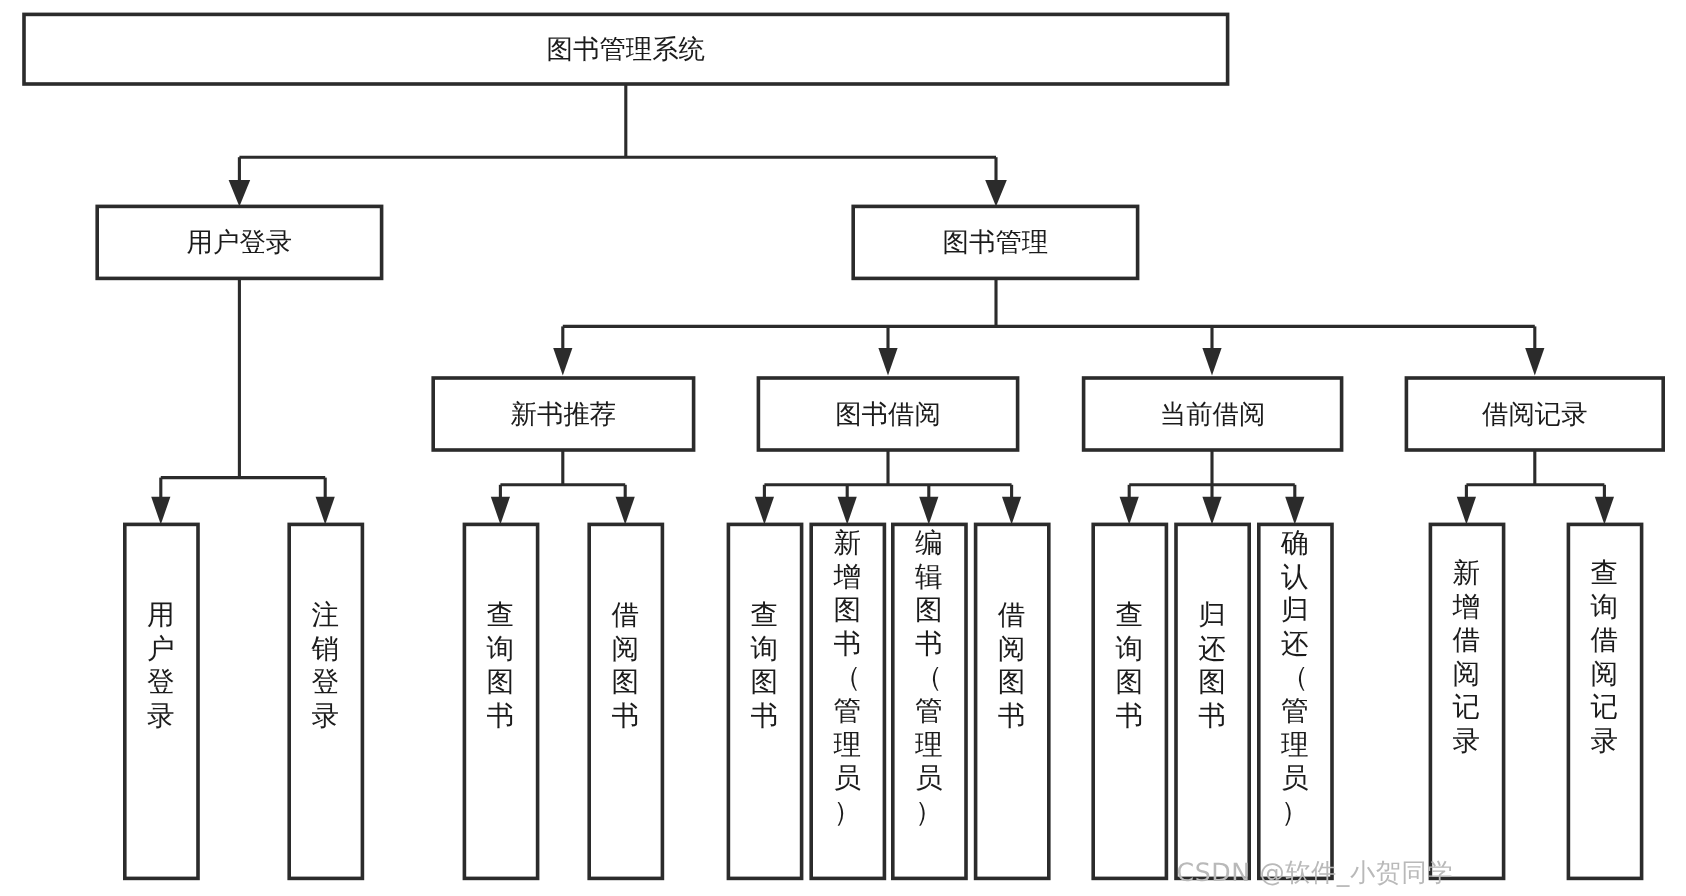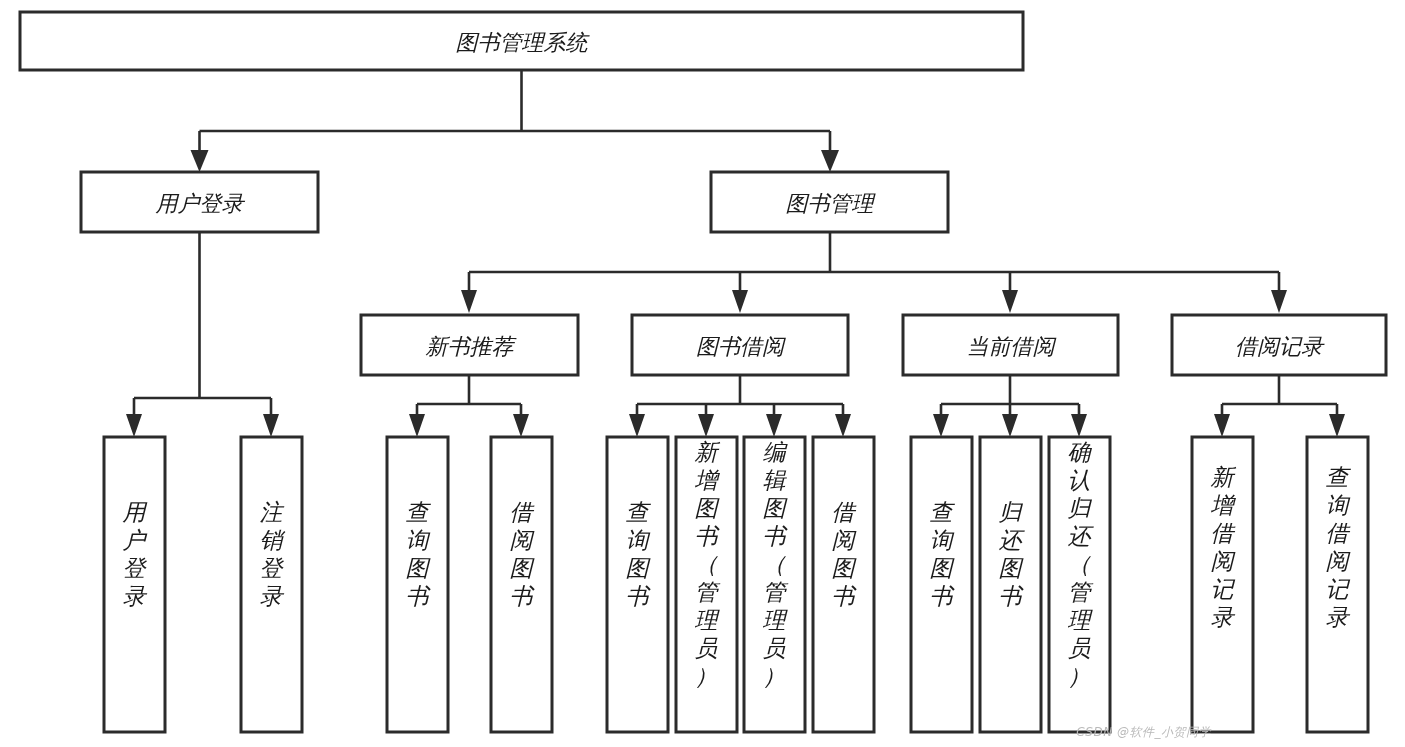--- a/index.html
+++ b/index.html
@@ -12,21 +12,20 @@
     height: 747px;
     font-family: "DejaVu Sans", "Liberation Sans", sans-serif;
     overflow: hidden;
     position: relative;
   }
   #diagram-root {
     position: absolute;
     top: 0; left: 0;
     width: 1223px;
     height: 747px;
-    font-style: italic;
   }
   svg.flow {
     display: block;
     width: 1405px;
     height: 747px;
   }
   .node-box {
     fill: #ffffff;
     stroke: #2b2b2b;
     stroke-width: 3;
@@ -52,21 +51,21 @@
     font-family: "DejaVu Sans", "Liberation Sans", sans-serif;
     fill: #1b1b1b;
     font-size: 23px;
     text-anchor: middle;
   }
   .watermark {
     position: absolute;
     right: 12px;
     bottom: 6px;
     font-family: "DejaVu Sans", "Liberation Sans", sans-serif;
-    font-size: 12px;
+    font-size: 21px;
     color: #b9b9b9;
     letter-spacing: 0.5px;
     white-space: nowrap;
     pointer-events: none;
   }
 </style>
 </head>
 <body>
 
 <div id="diagram-root">

